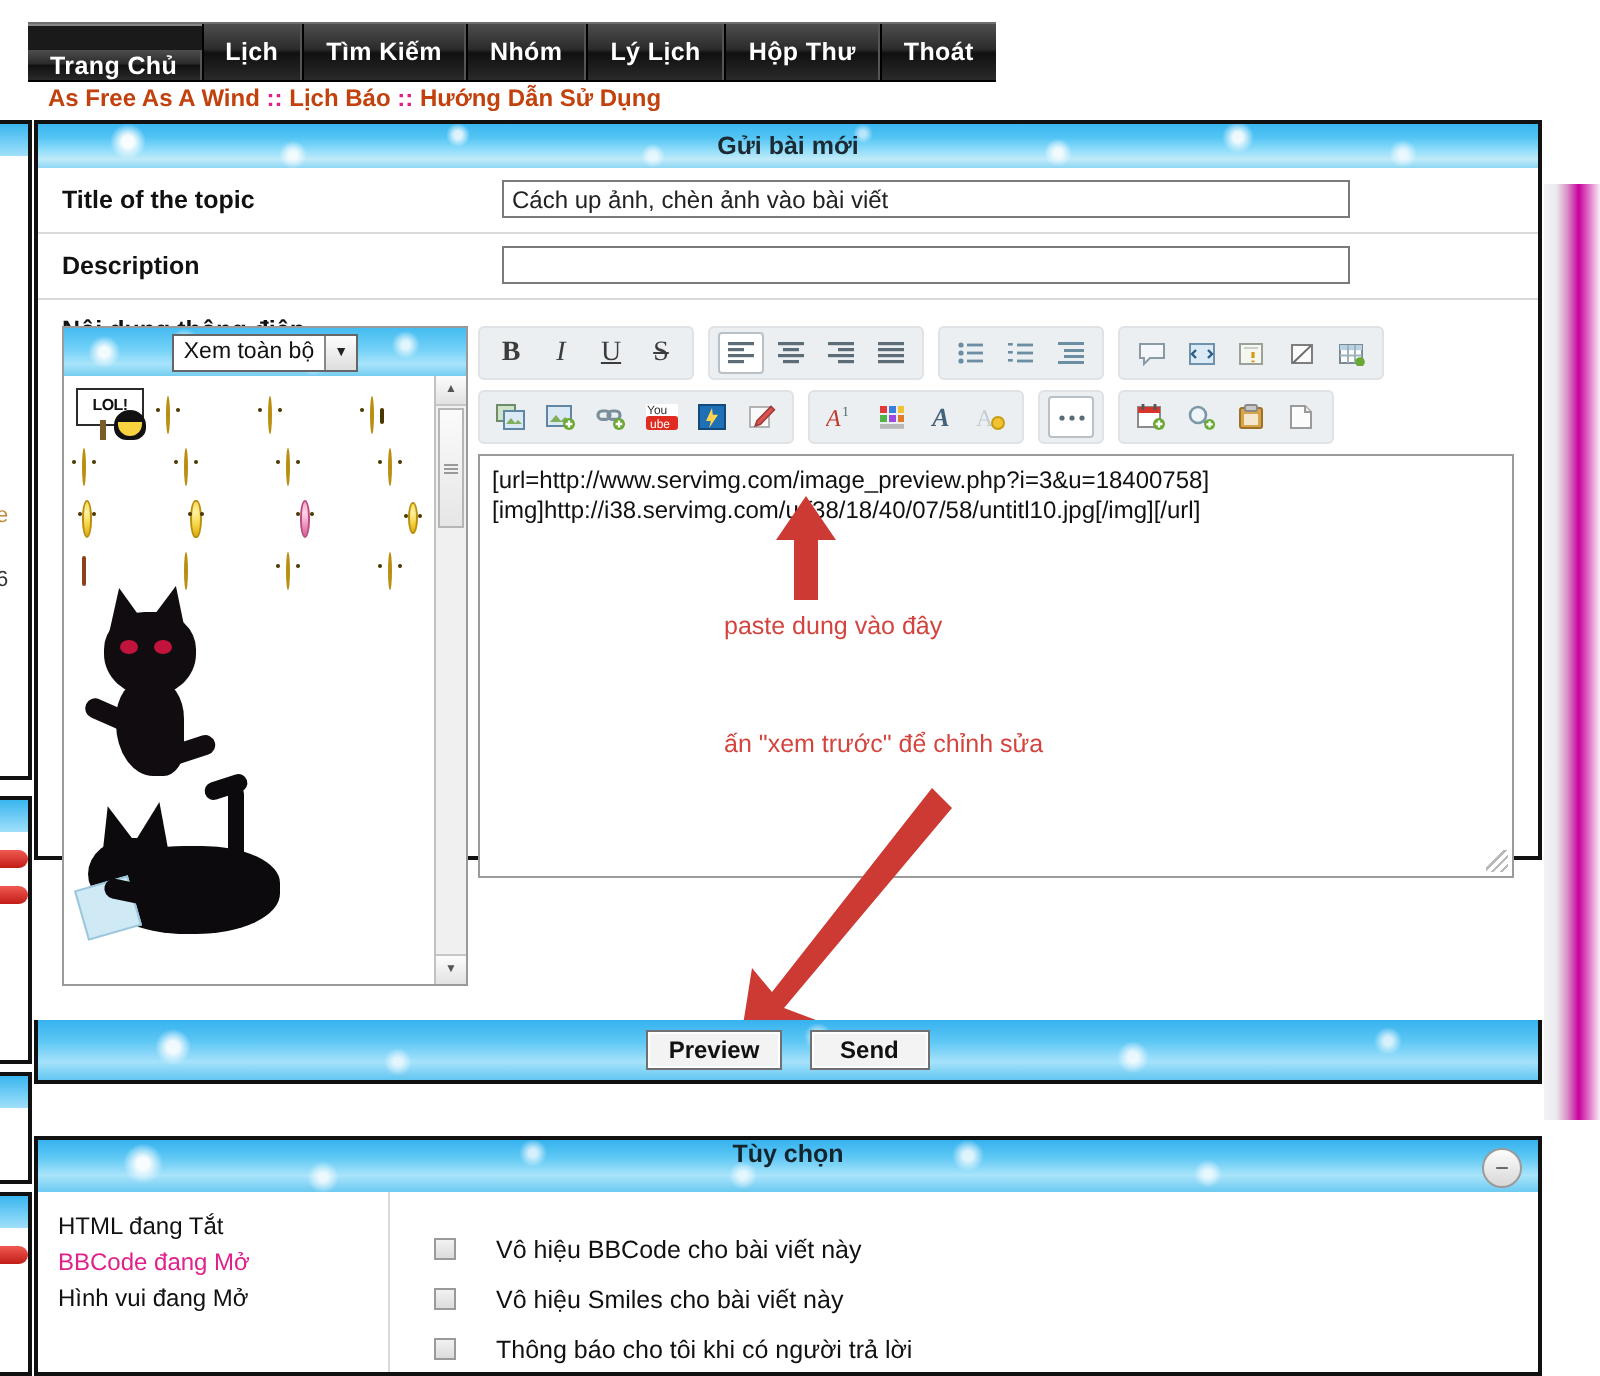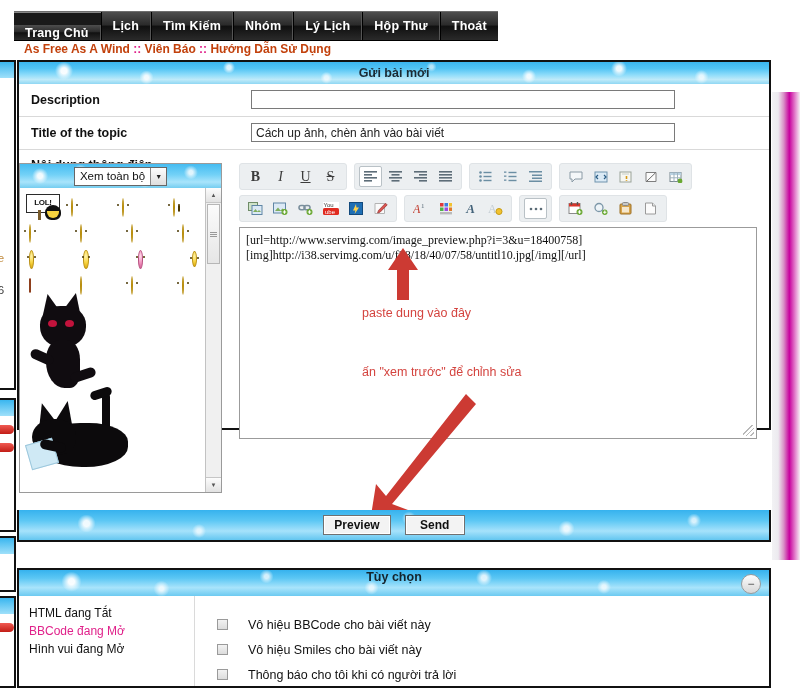--- a/index.html
+++ b/index.html
@@ -67,21 +67,21 @@
   }
   .panel-row .fld{flex:1;padding:6px 0 6px 0;}
   .txtin{
     width:424px;height:19px;box-sizing:border-box;
     border:1px solid #7a7a7a;background:#fff;
     font-family:"Liberation Sans",sans-serif;font-size:12px;color:#222;
     padding:1px 4px;outline:none;
   }
   
   #editor-wrap{display:flex;padding:4px 0 0 0;}
-  #smiley-col{width:220px;flex:0 0 220px;box-sizing:border-box;}
+  #smiley-col{width:220px;flex:0 0 220px;padding-left:12px;box-sizing:border-box;}
   #smiley-box{
     width:203px;height:330px;border:1px solid #9a9a9a;background:#fff;
     position:relative;box-sizing:border-box;overflow:hidden;
   }
   #smiley-head{
     height:24px;
     background:
       radial-gradient(circle at 10% 50%, rgba(255,255,255,.9) 0 2.5px, rgba(255,255,255,0) 8px),
       radial-gradient(circle at 30% 30%, rgba(255,255,255,.75) 0 2px, rgba(255,255,255,0) 7px),
       radial-gradient(circle at 62% 70%, rgba(255,255,255,.8) 0 2px, rgba(255,255,255,0) 7px),
@@ -159,21 +159,21 @@
   }
   .tbtn{
     width:21px;height:19px;display:flex;align-items:center;justify-content:center;
     font-size:12px;color:#3c3c3c;cursor:pointer;border:1px solid transparent;border-radius:2px;
     background:transparent;position:relative;
   }
   .tbtn.on{background:#fff;border:1px solid #b9c1c6;}
   .tbtn svg{display:block;}
   #bodybox{
     width:100%;height:212px;box-sizing:border-box;border:1px solid #9b9b9b;background:#fff;
-    position:relative;padding:5px 6px;overflow:hidden;font-family:Liberation Serif, serif;
+    position:relative;padding:5px 6px;overflow:hidden;
   }
   .bbline{font-size:12px;color:#111;white-space:nowrap;line-height:15px;}
   #resize-handle{
     position:absolute;right:2px;bottom:2px;width:11px;height:11px;
     background:linear-gradient(135deg,transparent 0 40%,#b9b9b9 40% 48%,transparent 48% 60%,#b9b9b9 60% 68%,transparent 68% 80%,#b9b9b9 80% 88%,transparent 88%);
   }
   .note{position:absolute;color:#d4443f;font-size:12.5px;white-space:nowrap;}
   #note1{left:362px;top:306px;}
   #note2{left:362px;top:365px;}
   
@@ -281,42 +281,42 @@
       <span>Hộp Thư</span>
     </div>
   <div class="nav-item">
       <span>Thoát</span>
     </div>
 </nav>
 
 <div id="breadcrumb">
   <a href="#">As Free As A Wind</a>
   <span class="sep">::</span>
-  <a href="#">Viên Báo</a>
+  <a href="#">Lịch Báo</a>
   <span class="sep">::</span>
   <a href="#">Hướng Dẫn Sử Dụng</a>
 </div>
 
 <div id="panel">
 
   <div class="sky-bar">
     <span class="bar-title">Gửi bài mới</span>
+  </div>
+
+  <div class="panel-row">
+    <div class="lbl">Title of the topic</div>
+    <div class="fld">
+      <input class="txtin" type="text" value="Cách up ảnh, chèn ảnh vào bài viết" style="">
+    </div>
   </div>
 
   <div class="panel-row">
     <div class="lbl">Description</div>
     <div class="fld">
       <input class="txtin" type="text" value="" style="">
-    </div>
-  </div>
-
-  <div class="panel-row">
-    <div class="lbl">Title of the topic</div>
-    <div class="fld">
-      <input class="txtin" type="text" value="Cách up ảnh, chèn ảnh vào bài viết" style="">
     </div>
   </div>
 
   <div class="panel-row" style="border-bottom:none;">
     <div class="lbl" style="padding-top:8px;">Nội dung thông điệp</div>
   </div>
 
   <div id="editor-wrap" style="margin-top:-22px;">
 
     <div id="smiley-col">

